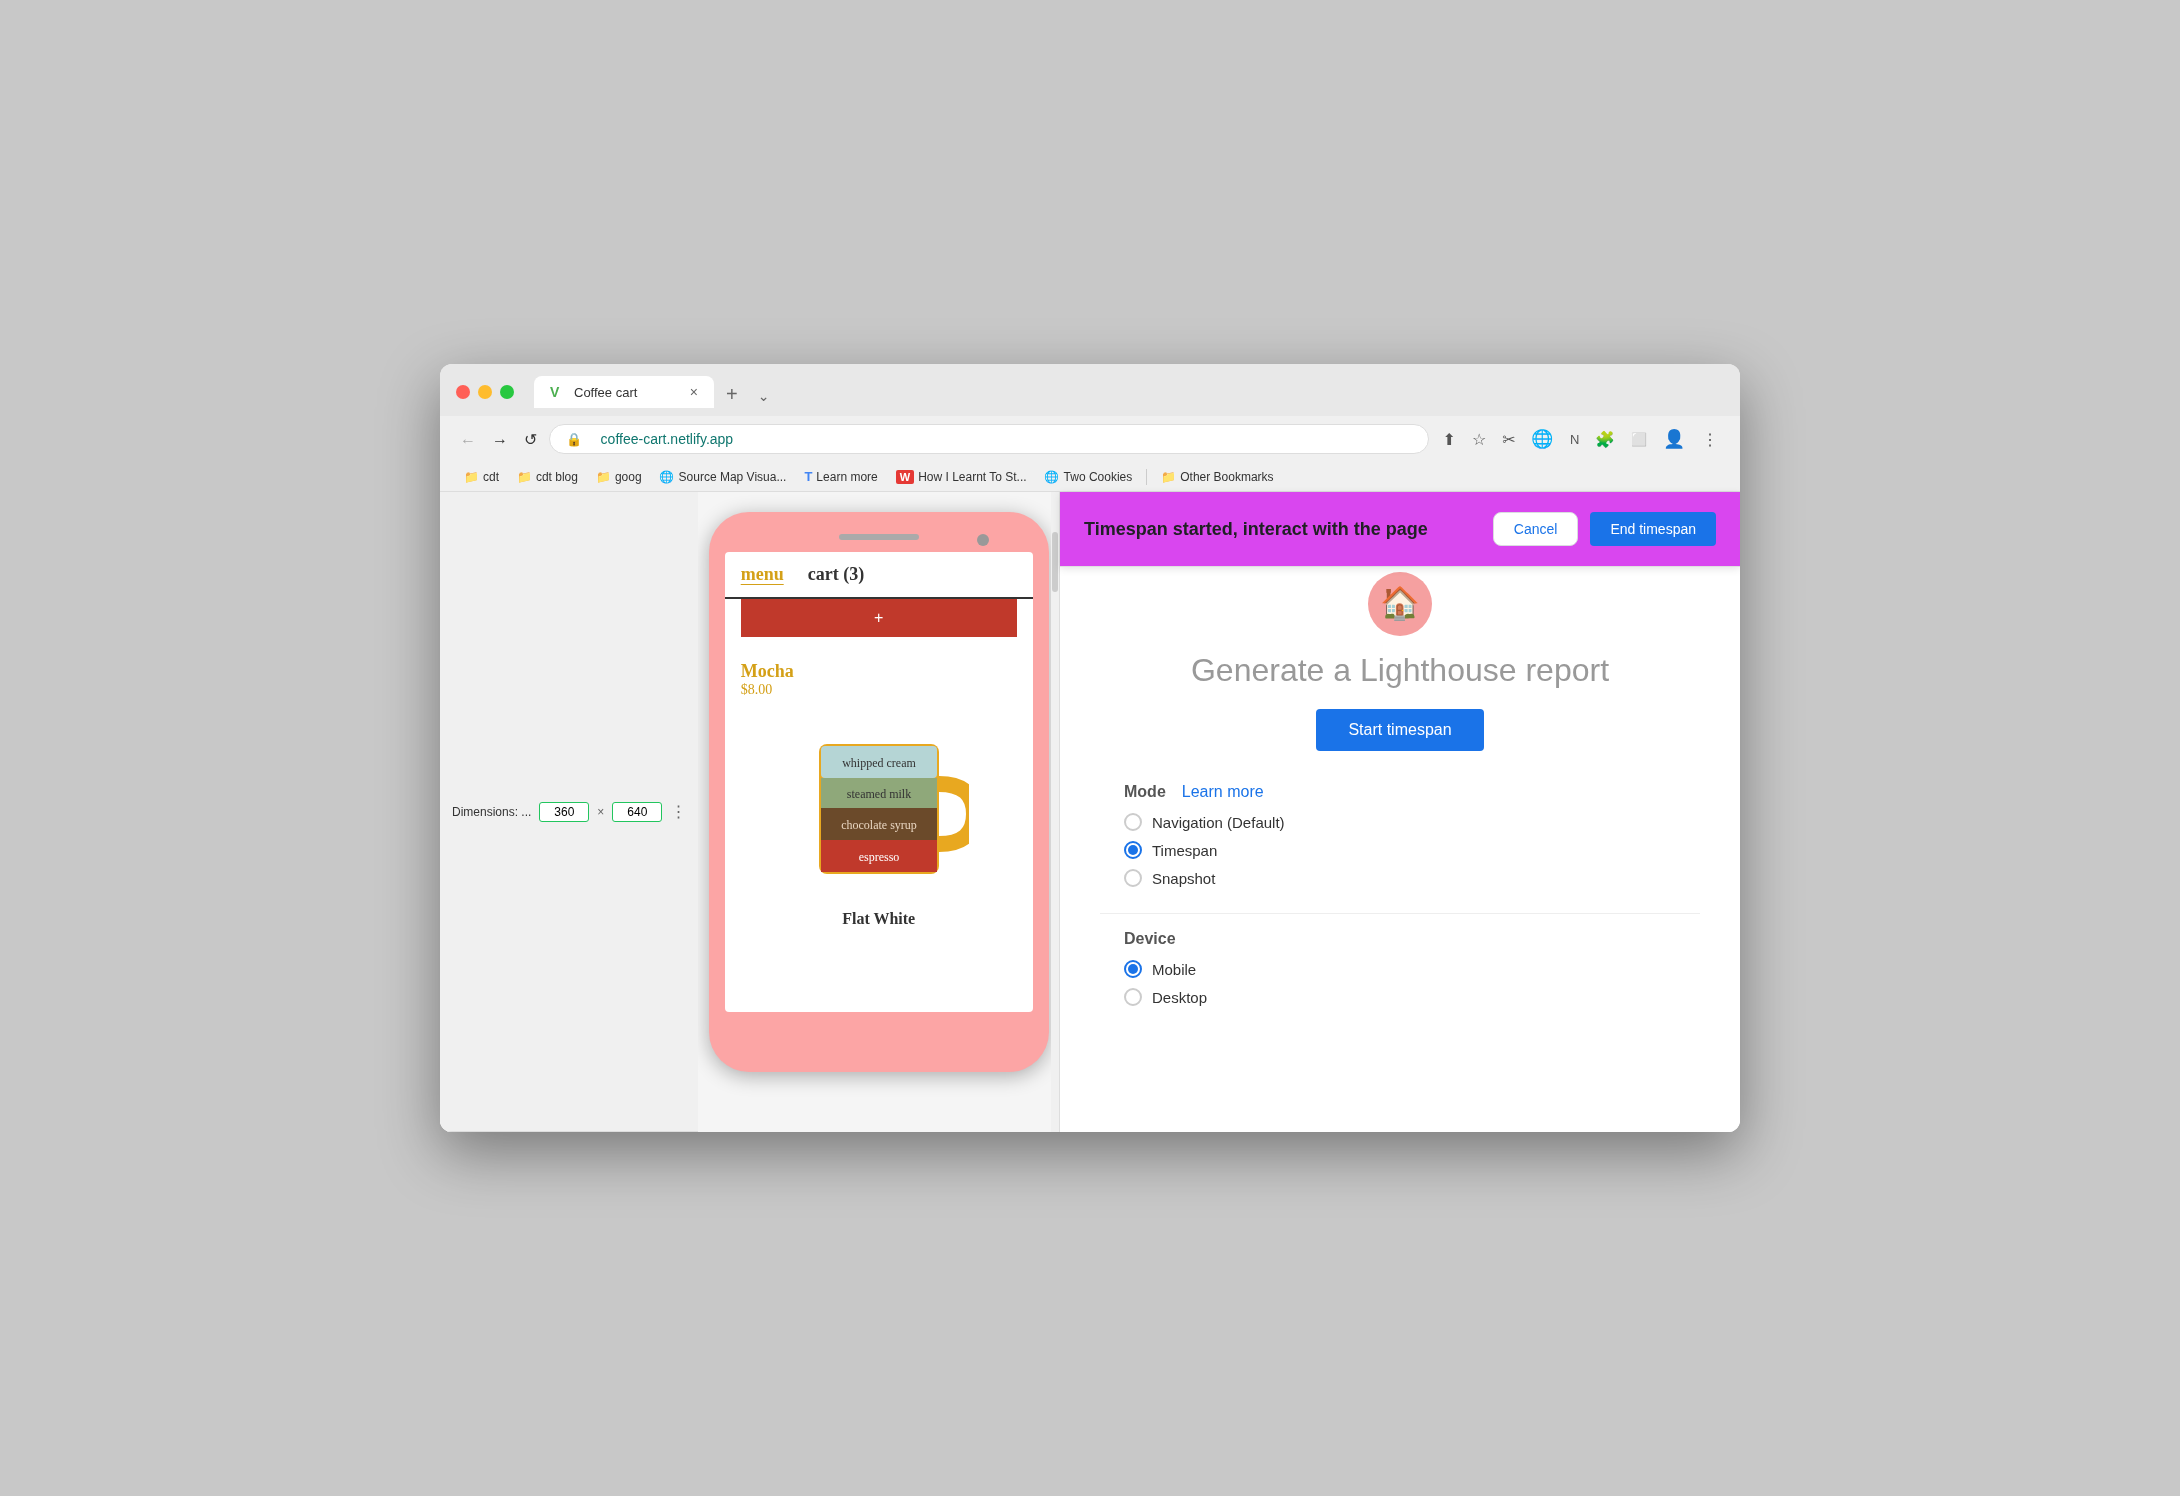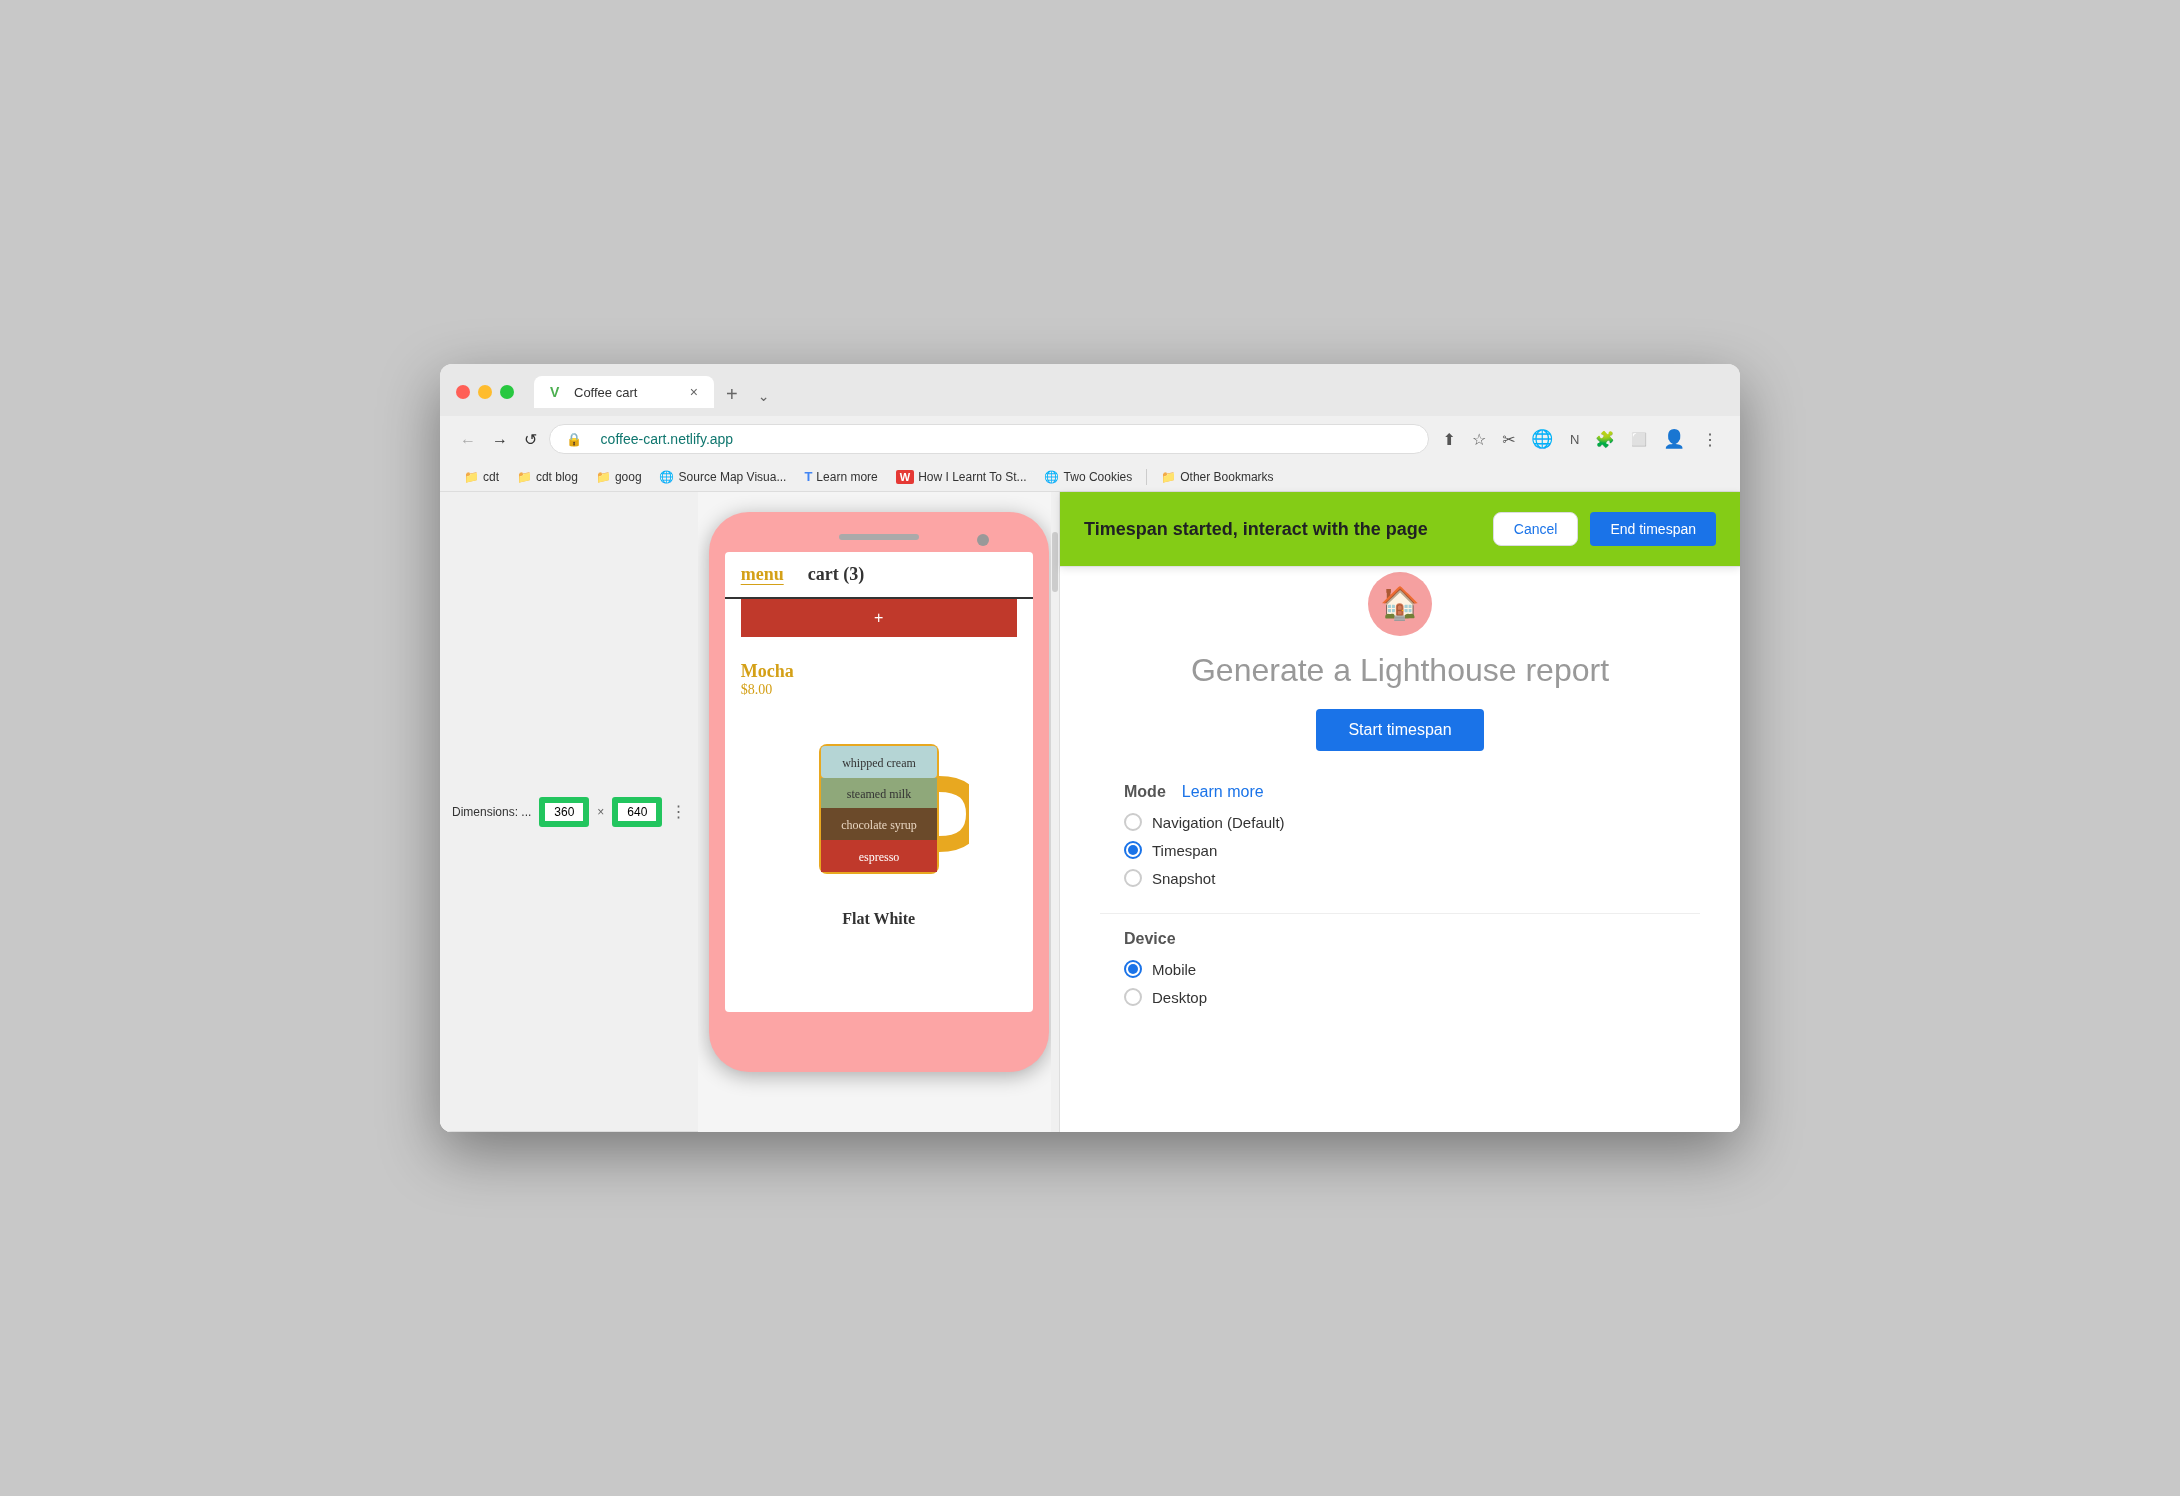--- a/index.html
+++ b/index.html
@@ -201,21 +201,21 @@
       display: flex;
       align-items: center;
       gap: 8px;
       border-bottom: 1px solid #ddd;
       font-size: 12px;
       color: #333;
     }
 
     .dim-input {
       width: 50px;
-      border: 6px solid #22c55e;
+      border: 1px solid #22c55e;
       border-radius: 3px;
       padding: 2px 6px;
       font-size: 12px;
       text-align: center;
     }
 
     .dim-separator { color: #666; }
     .dim-dots { color: #666; font-size: 16px; cursor: pointer; }
 
     
@@ -348,21 +348,21 @@
       padding: 0;
       position: relative;
     }
 
     
     .timespan-dialog {
       position: absolute;
       top: 0;
       left: 0;
       right: 0;
-      background: #84cc16;
+      background: #d946ef;
       border-bottom: 1px solid #e0e0e0;
       padding: 20px 24px;
       display: flex;
       align-items: center;
       justify-content: space-between;
       box-shadow: 0 2px 8px rgba(0,0,0,0.1);
       z-index: 10;
     }
 
     .timespan-title {

